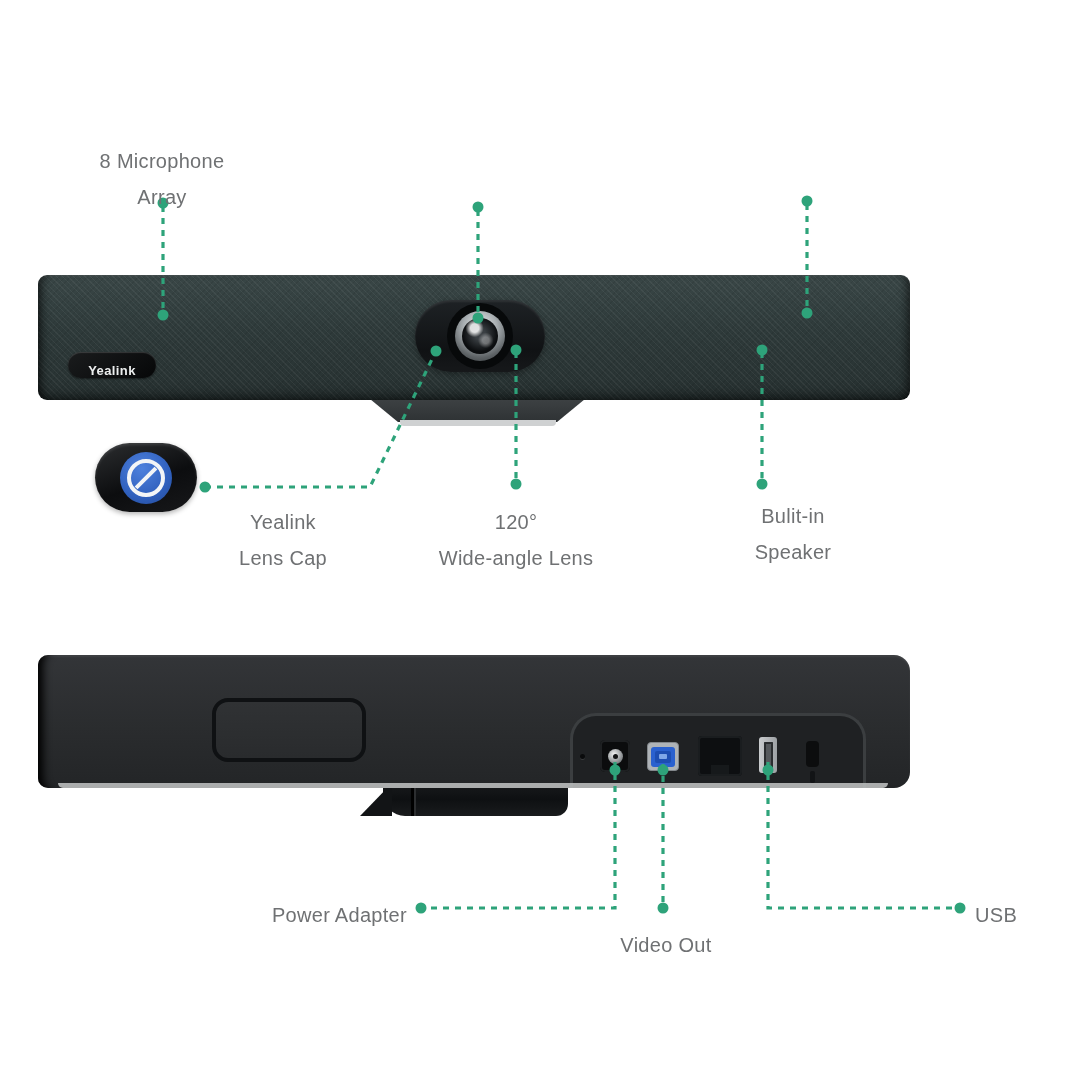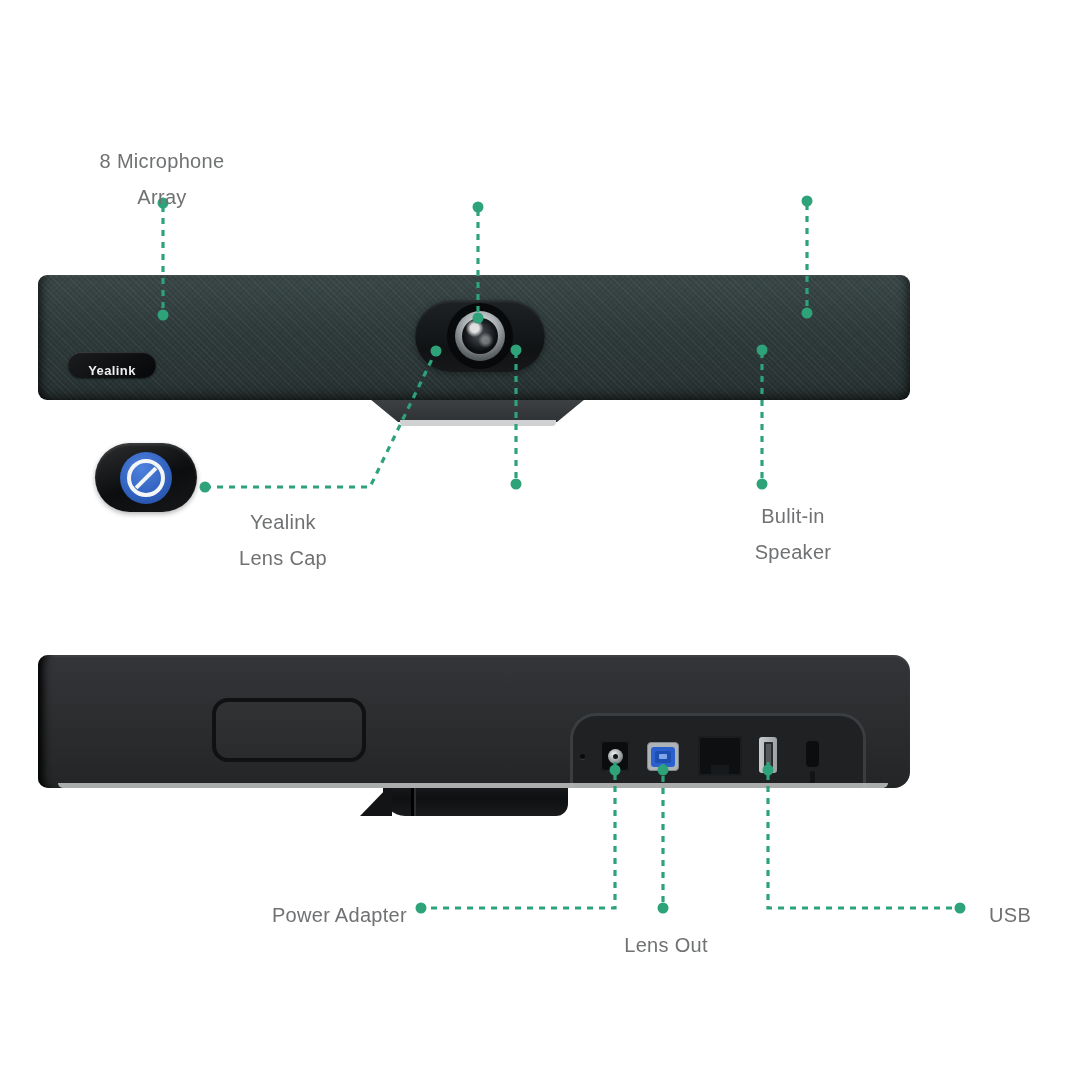--- a/index.html
+++ b/index.html
@@ -10,21 +10,21 @@
   html,body{margin:0;padding:0;background:#fff;}
   .page{
     position:relative;width:1080px;height:1080px;background:#fff;overflow:hidden;
     font-family:"Liberation Sans",sans-serif;
   }
   
   .callout{
     position:absolute;color:var(--label);font-size:20px;line-height:36px;
     text-align:center;white-space:pre-line;letter-spacing:.3px;
   }
-  .callout.left-align{text-align:right;margin-left:14px;}
+  .callout.left-align{text-align:right;}
   .callout.right-align{text-align:left;}
   
   .lines-overlay{position:absolute;left:0;top:0;z-index:5;}
   .lines-overlay .dash path{fill:none;stroke:var(--accent);stroke-width:3.2;stroke-dasharray:6 6;}
   .lines-overlay .dots circle{fill:var(--accent);}
   
   .front-bar{
     position:absolute;left:38px;top:275px;width:872px;height:125px;border-radius:9px;
     background-color:#2e3a3a;
     background-image:
@@ -247,19 +247,21 @@
       <circle cx="421" cy="908" r="5.5"></circle>
       <circle cx="663" cy="908" r="5.5"></circle>
       <circle cx="960" cy="908" r="5.5"></circle>
     </g>
   </svg>
 
   <div class="callout" style="left:162px;top:143px;transform:translateX(-50%);z-index:6">8 Microphone
 Array</div>
   <div class="callout" style="left:283px;top:504px;transform:translateX(-50%);z-index:6">Yealink
 Lens Cap</div>
+  <div class="callout" style="left:516px;top:504px;transform:translateX(-50%);z-index:6">120°
+Wide-angle Lens</div>
   <div class="callout" style="left:793px;top:498px;transform:translateX(-50%);z-index:6">Bulit-in
 Speaker</div>
   <div class="callout right-align" style="right:673px;top:897px;z-index:6">Power Adapter</div>
-  <div class="callout" style="left:666px;top:927px;transform:translateX(-50%);z-index:6">Lens Out</div>
+  <div class="callout" style="left:666px;top:927px;transform:translateX(-50%);z-index:6">Video Out</div>
   <div class="callout left-align" style="left:975px;top:897px;z-index:6">USB</div>
 
 </div>
 
 </body></html>

